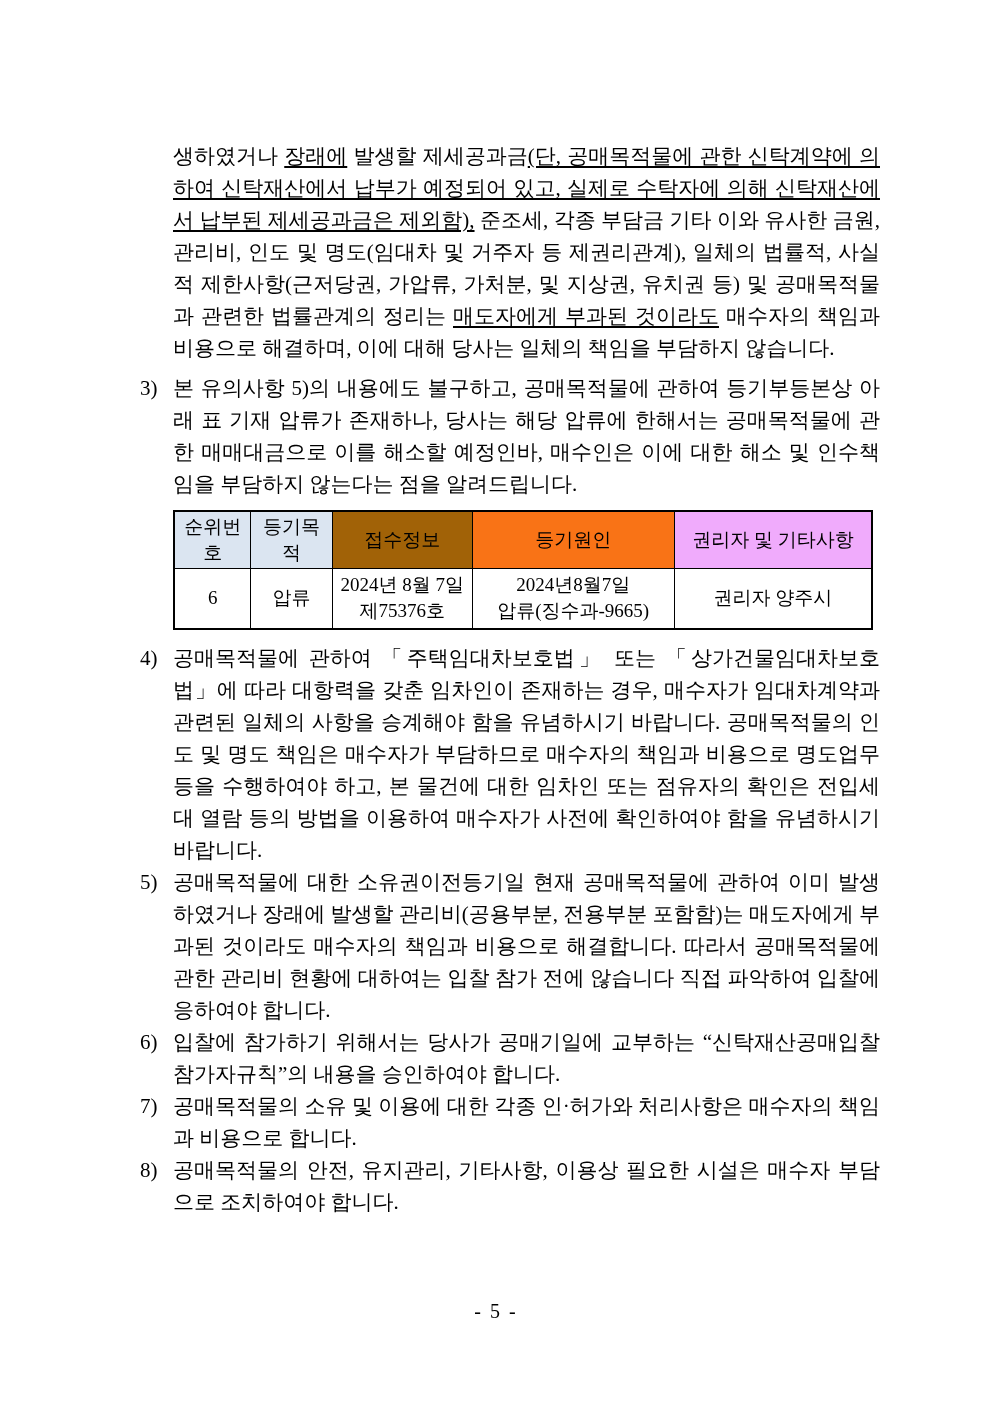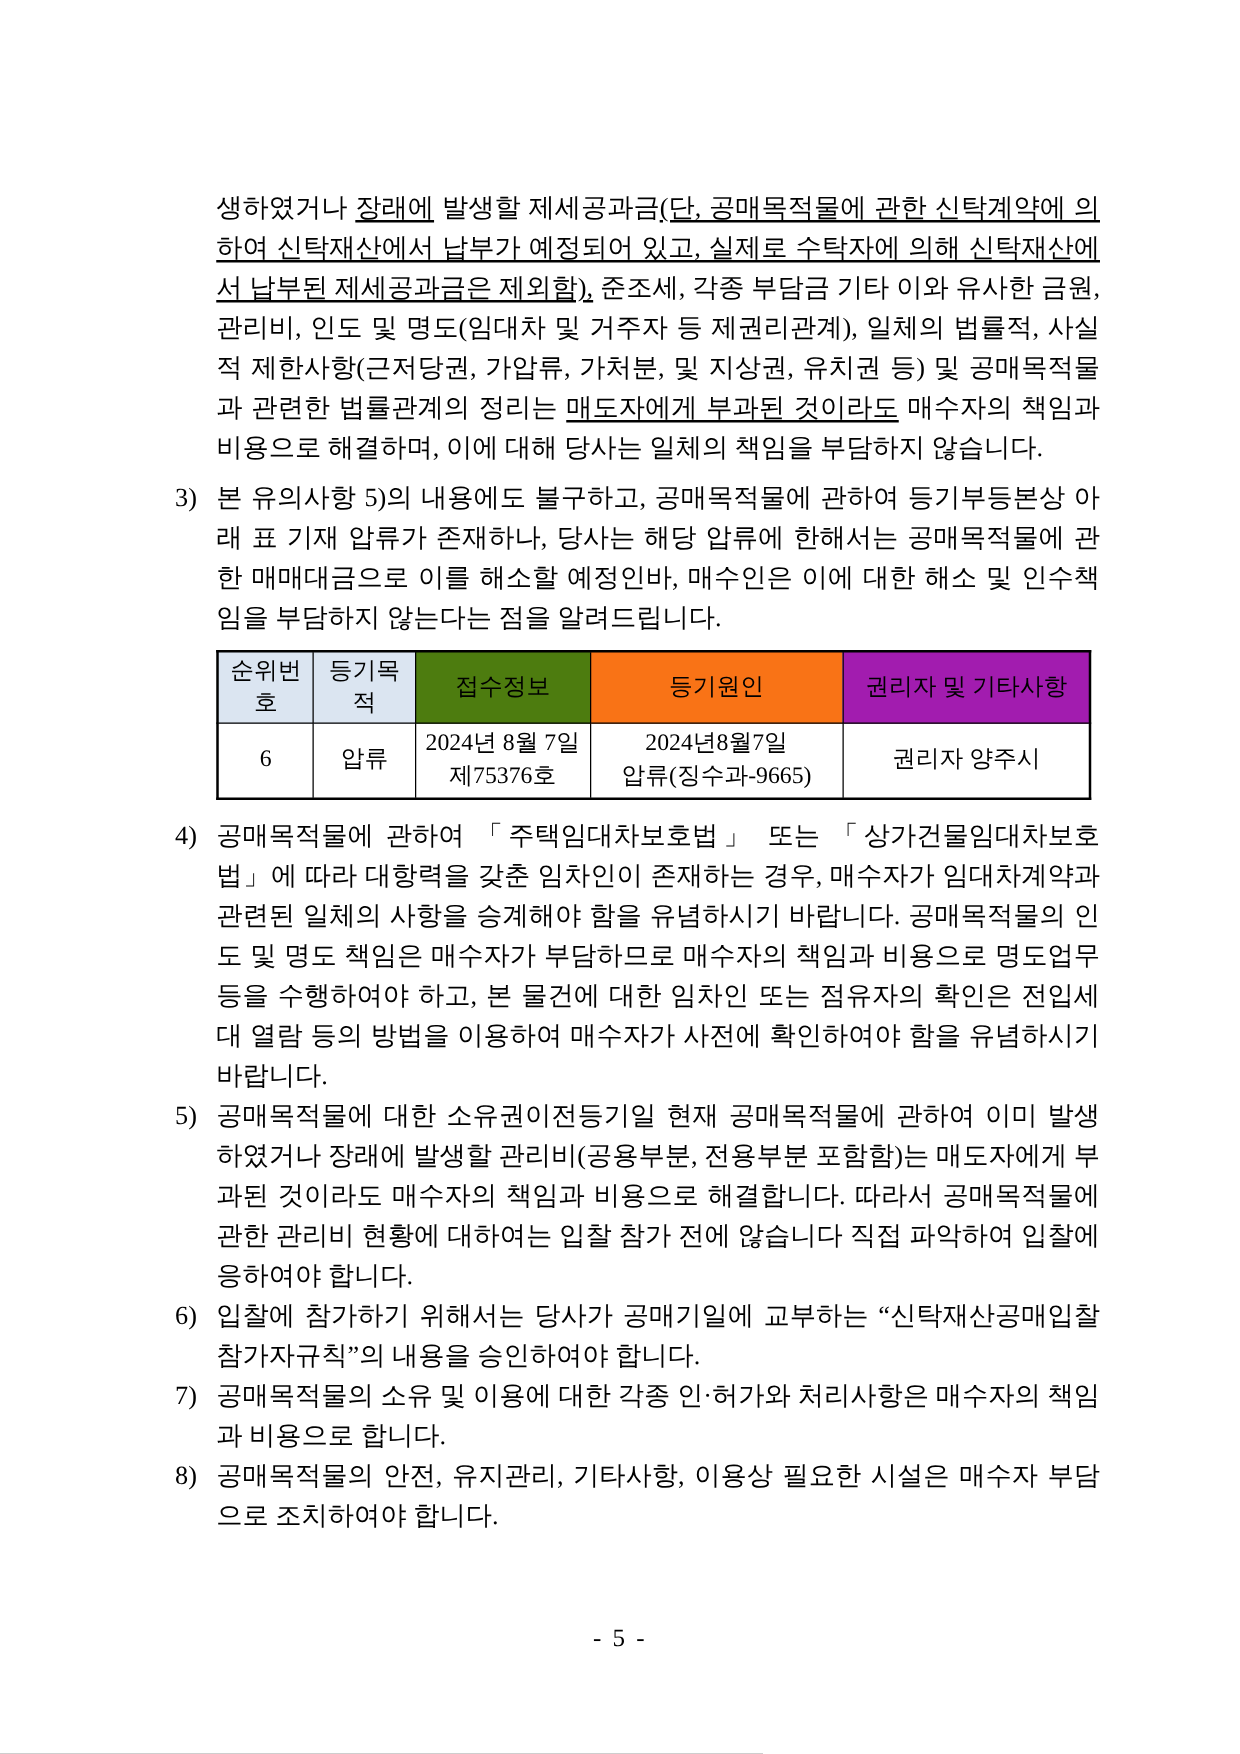--- a/index.html
+++ b/index.html
@@ -10,21 +10,21 @@
     height: 1403px;
     margin: 0 auto;
     background: #ffffff;
     font-family: "Liberation Serif", "DejaVu Serif", serif;
     color: #000000;
     overflow: hidden;
   }
   .content {
     position: absolute;
     left: 140px;
-    top: 150px;
+    top: 140px;
     width: 740px;
     font-size: 21px;
     line-height: 32px;
   }
   .para {
     text-align: justify;
     word-break: break-all;
   }
   .hang { margin-left: 33px; }
   .u { text-decoration: underline; text-underline-offset: 3px; }
@@ -94,23 +94,23 @@
         <col class="col-rank">
           <col class="col-purp">
           <col class="col-recv">
           <col class="col-cause">
           <col class="col-holder">
       </colgroup>
       <thead>
         <tr>
           <th style="background: rgb(219, 229, 241);">순위번호</th>
           <th style="background: rgb(219, 229, 241); margin-top: 31px;">등기목적</th>
-          <th style="background: #4d7c0f; margin-left: 36px;">접수정보</th>
+          <th style="background: #a16207; margin-left: 36px;">접수정보</th>
           <th style="background: #f97316;">등기원인</th>
-          <th style="background: #a21caf;">권리자 및 기타사항</th>
+          <th style="background: #f0abfc;">권리자 및 기타사항</th>
         </tr>
       </thead>
       <tbody>
         <tr>
           <td>6</td>
           <td>압류</td>
           <td>2024년 8월 7일
 제75376호</td>
           <td>2024년8월7일
 압류(징수과-9665)</td>

